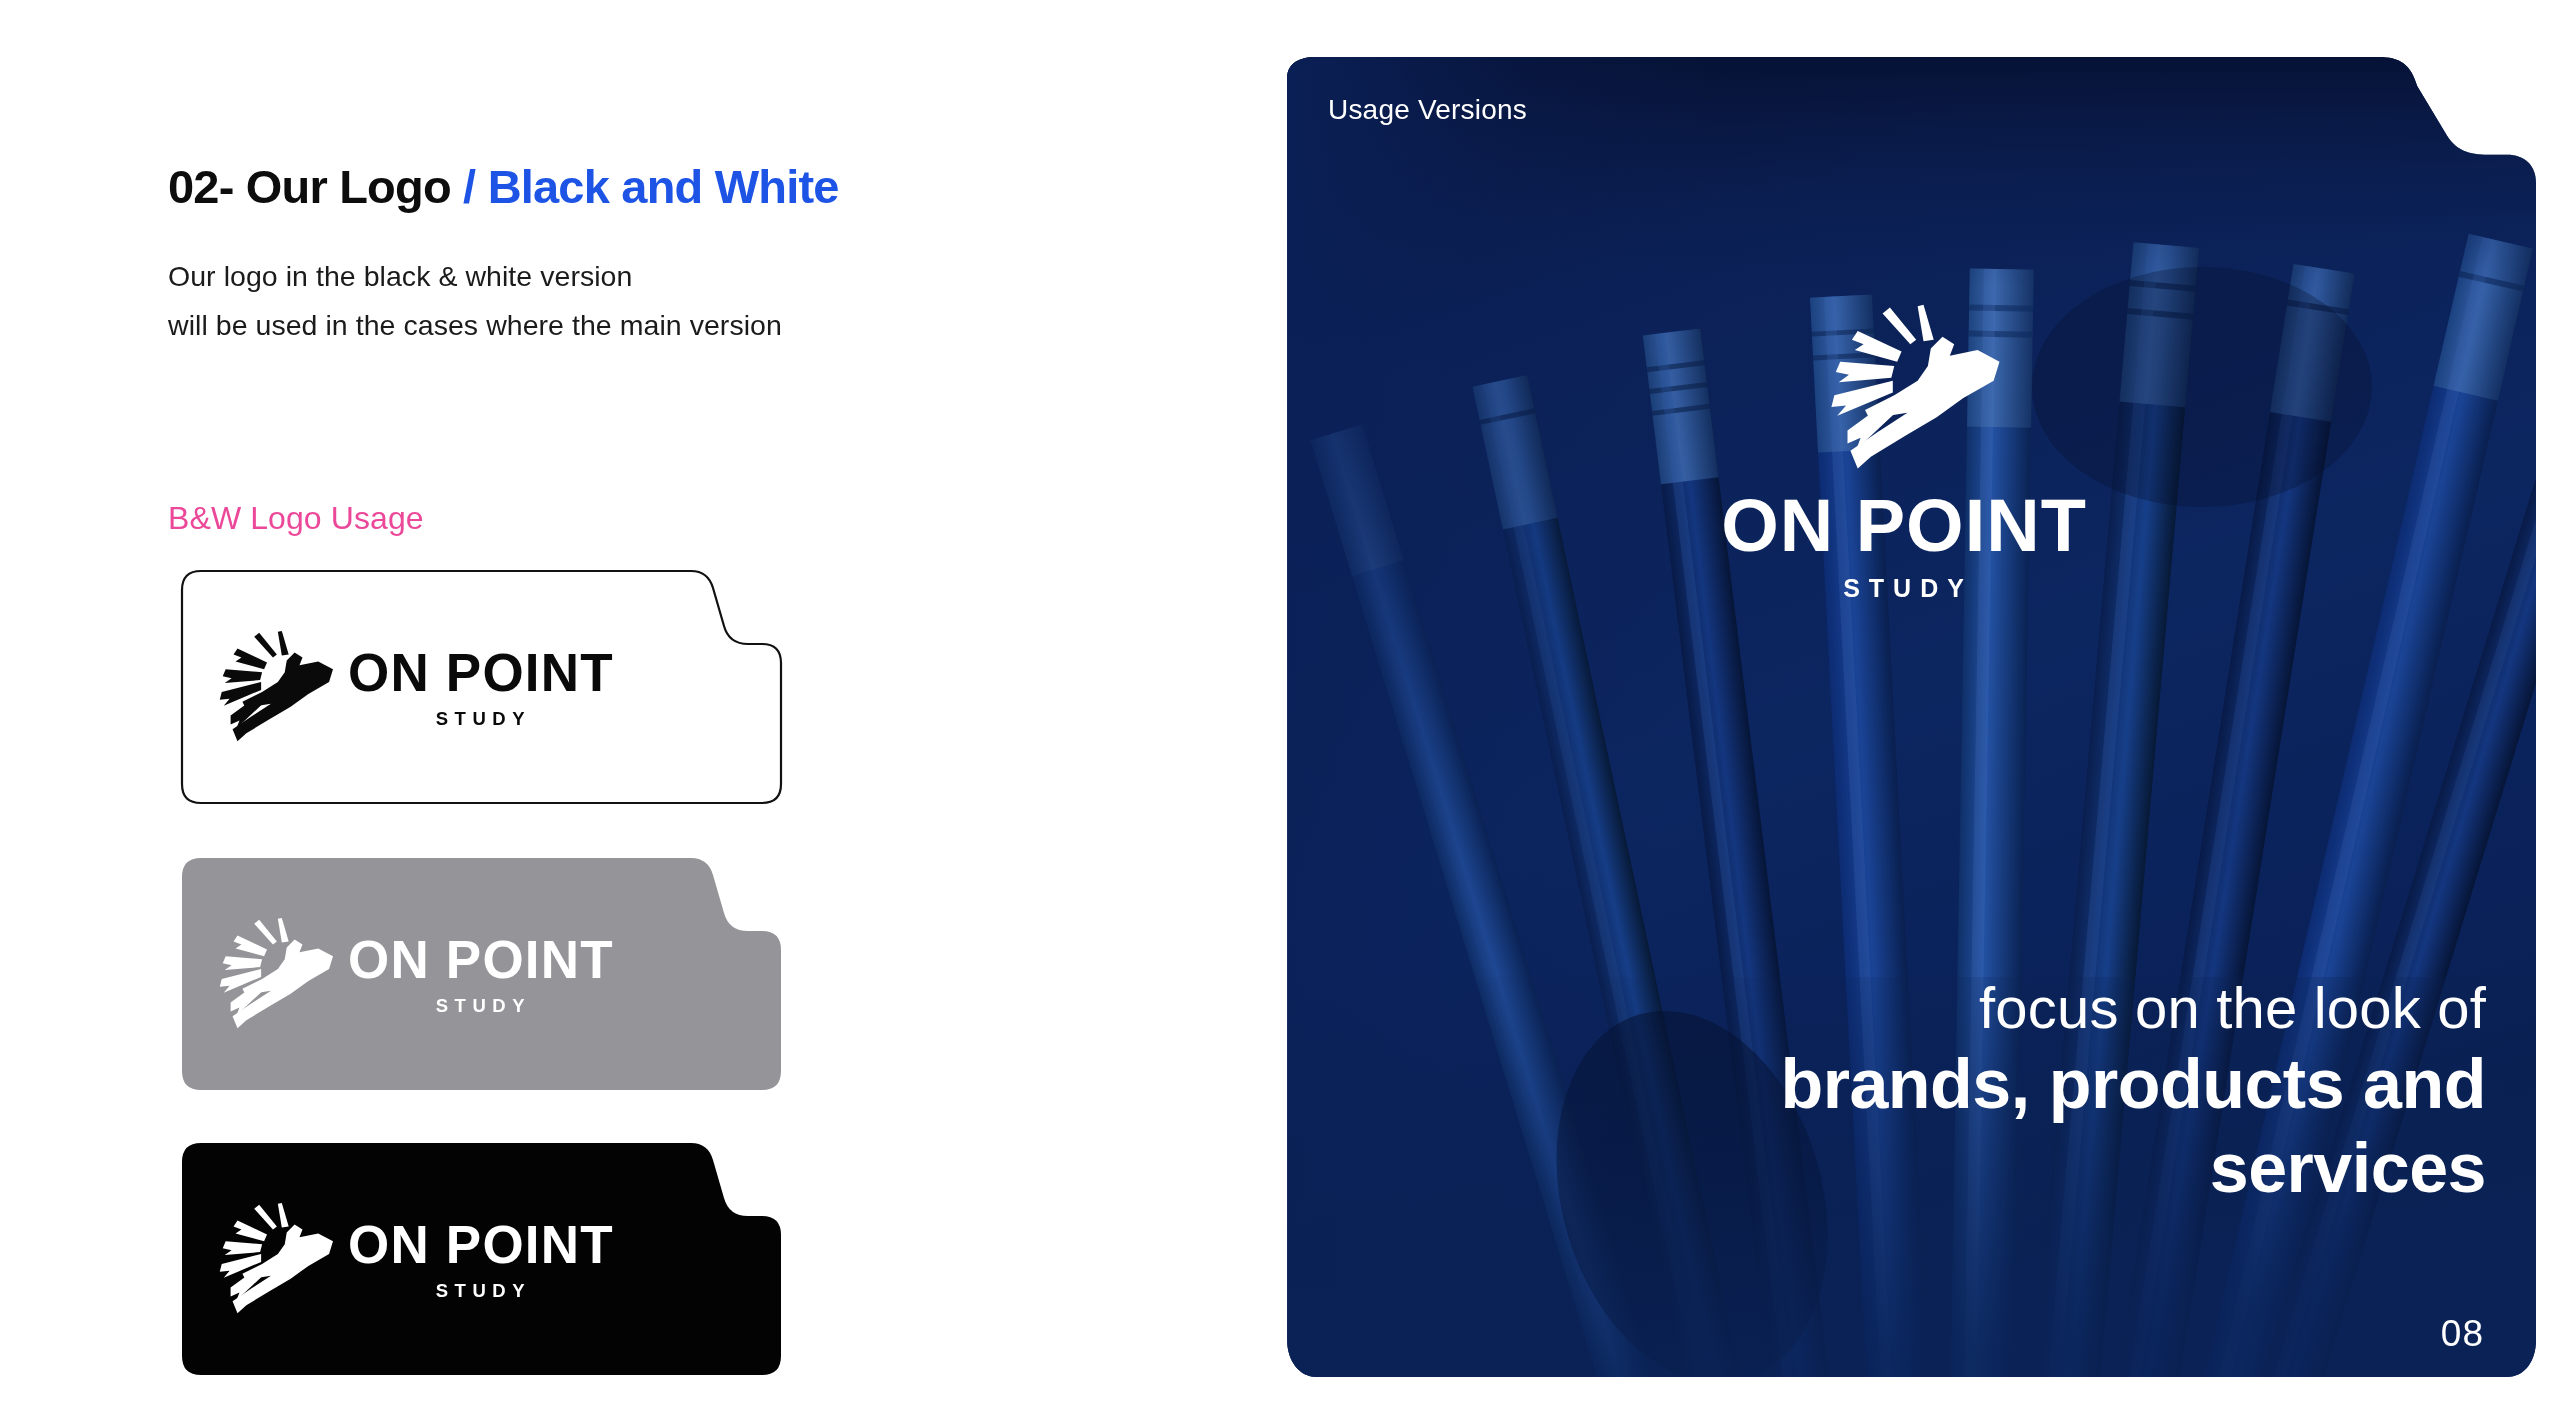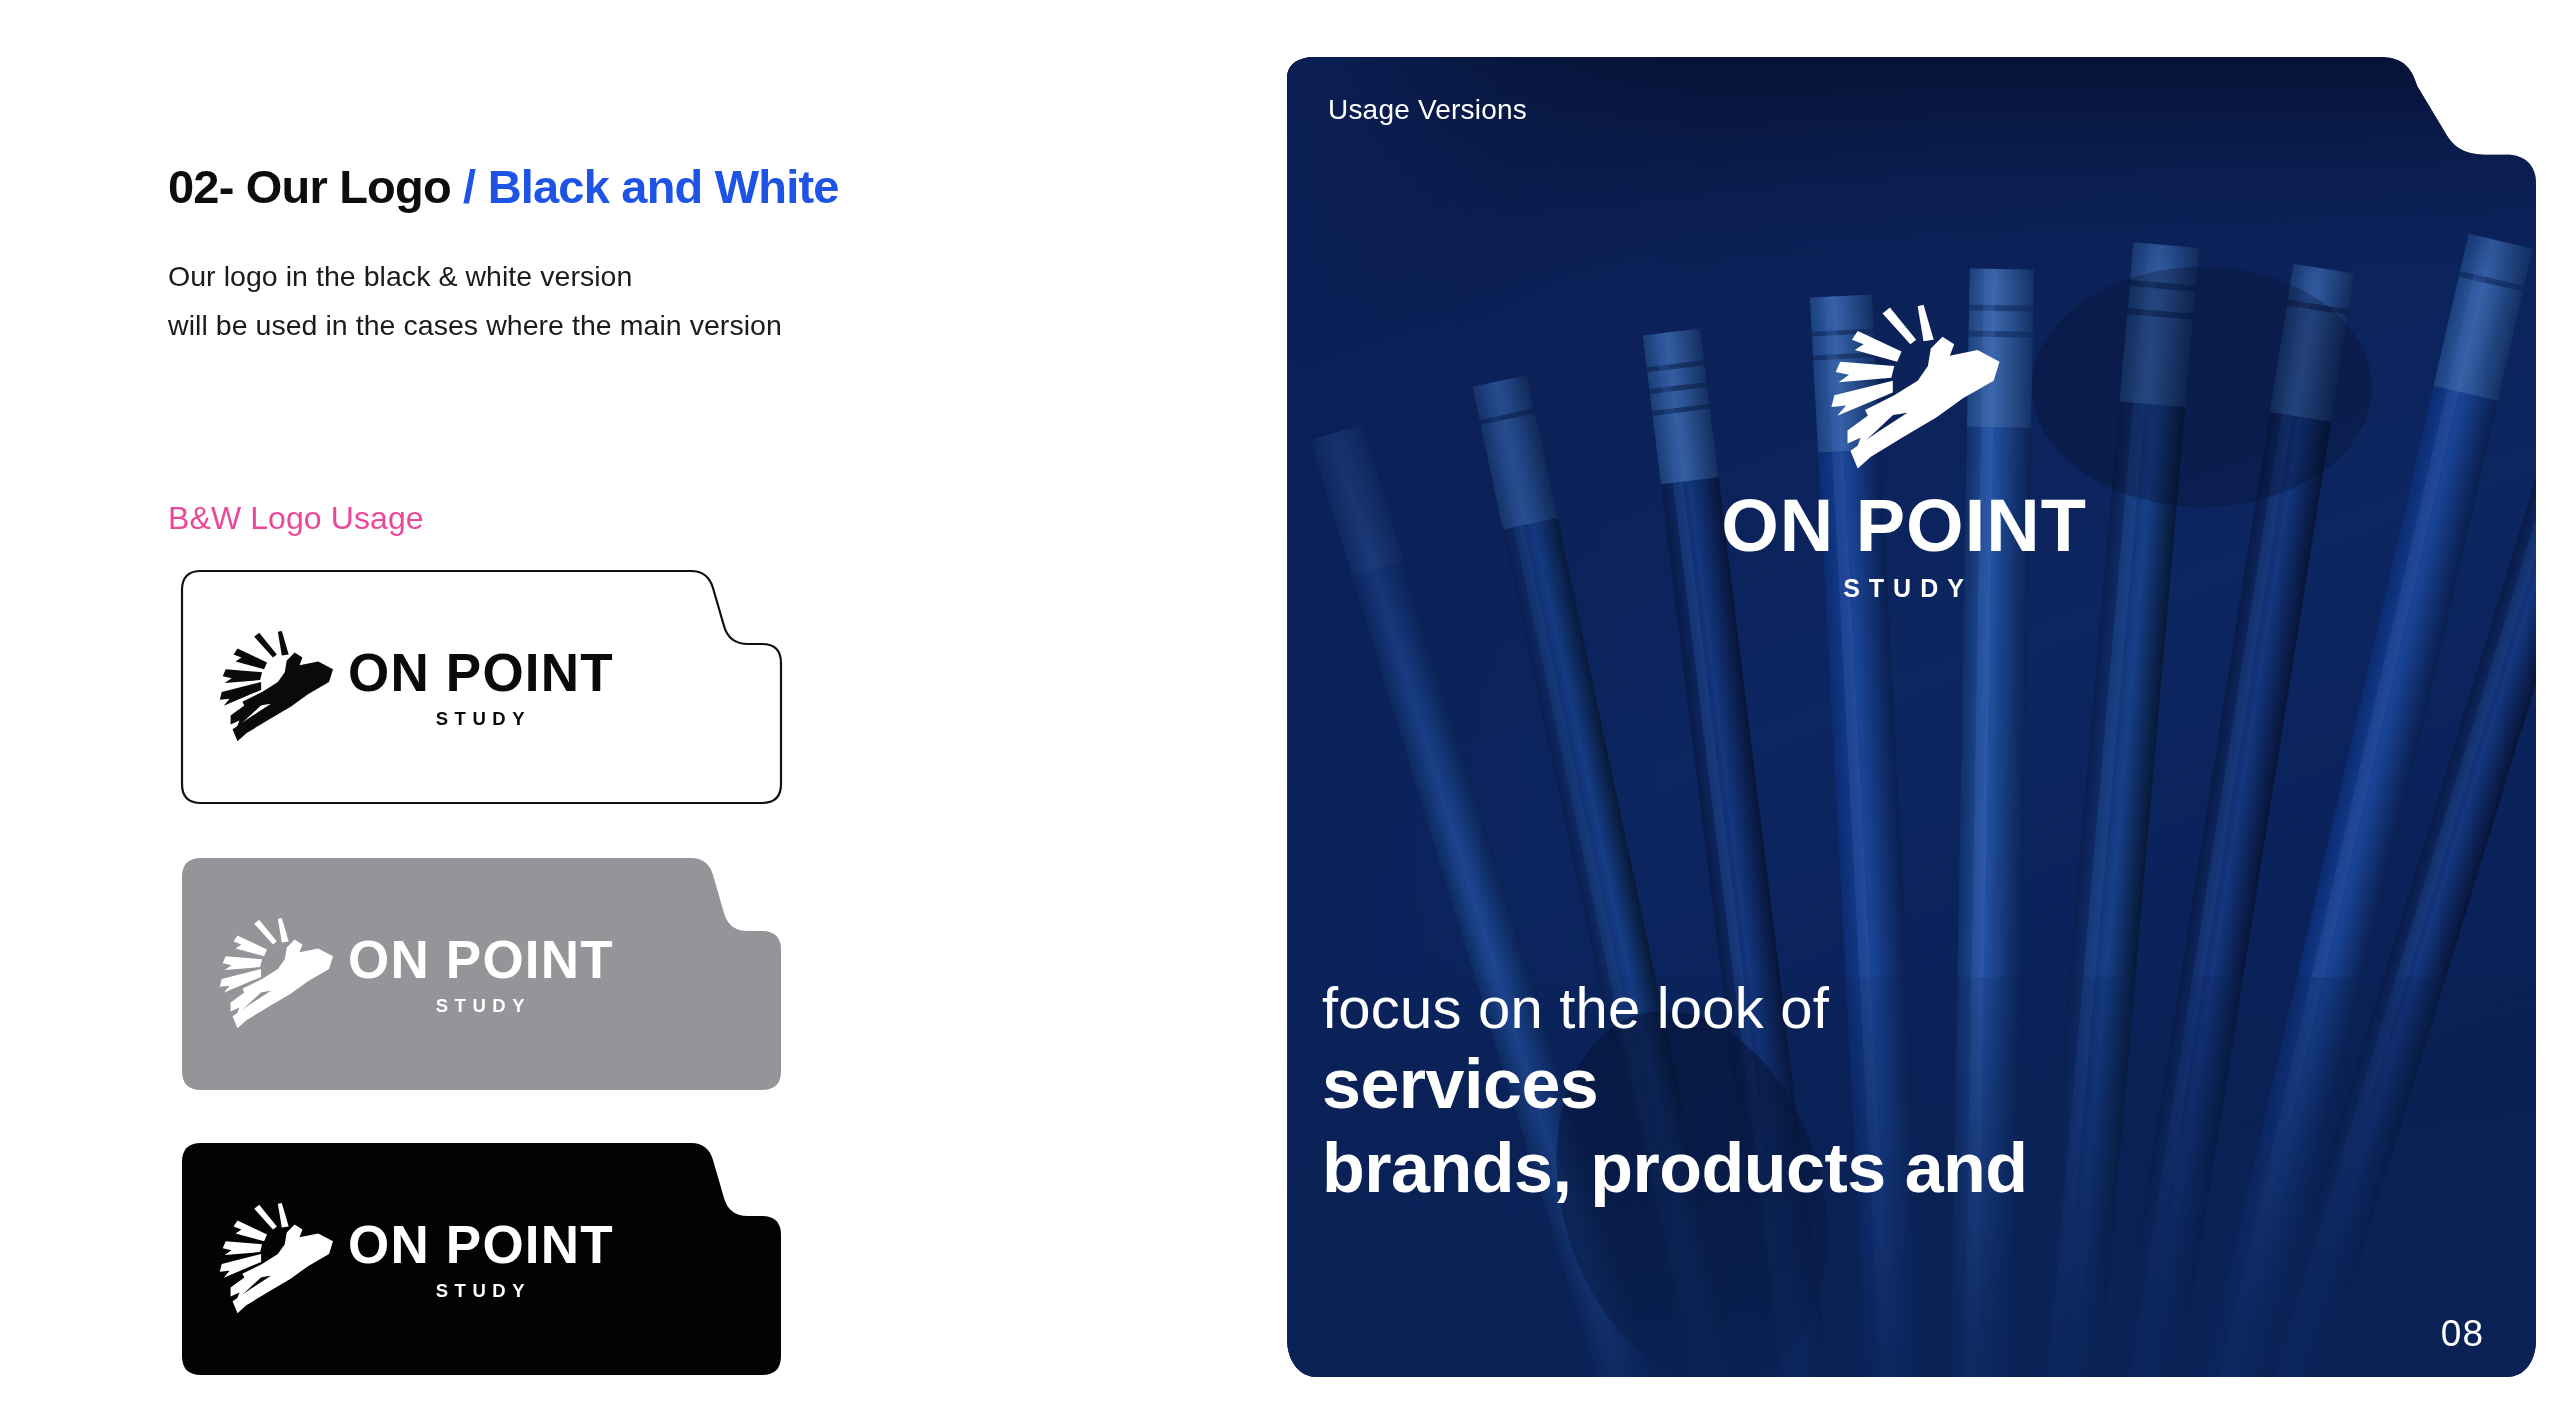--- a/index.html
+++ b/index.html
@@ -125,21 +125,21 @@
   }
   .panel-logo .secondary {
     margin-top: 13px;
     font-size: 25px; font-weight: 700; letter-spacing: 9px; color: #fff;
     line-height: 1; padding-left: 8px;
   }
 
   .panel-tagline {
     position: absolute;
     left: 50px; right: 50px; top: 920px;
-    text-align: left;
+    text-align: right;
     color: #ffffff;
   }
   .panel-tagline .line-thin {
     font-size: 58px; font-weight: 400; line-height: 1.07; letter-spacing: 0.2px;
   }
   .panel-tagline .line-bold {
     font-size: 70px; font-weight: 700; line-height: 1.12; letter-spacing: -0.5px;
     margin-top: 6px;
   }
 
@@ -388,21 +388,21 @@
             <path d="M62 60 L22 70 L20 78 L30 77 L24 84 L62 68 Z"></path>
             <path d="M64 70 L31 94 L31 103 L40 99 L37 107 L68 78 Z"></path>
           </g>
         </svg>
         <div class="primary">ON POINT</div>
         <div class="secondary">STUDY</div>
       </div>
 
       <div class="panel-tagline">
         <div class="line-thin">focus on the look of</div>
+        <div class="line-bold">brands, products and</div>
         <div class="line-bold">services</div>
-        <div class="line-bold">brands, products and</div>
       </div>
 
       <div class="panel-pagenum">08</div>
 
     </div>
   </div>
 </div>
 
 </body></html>

